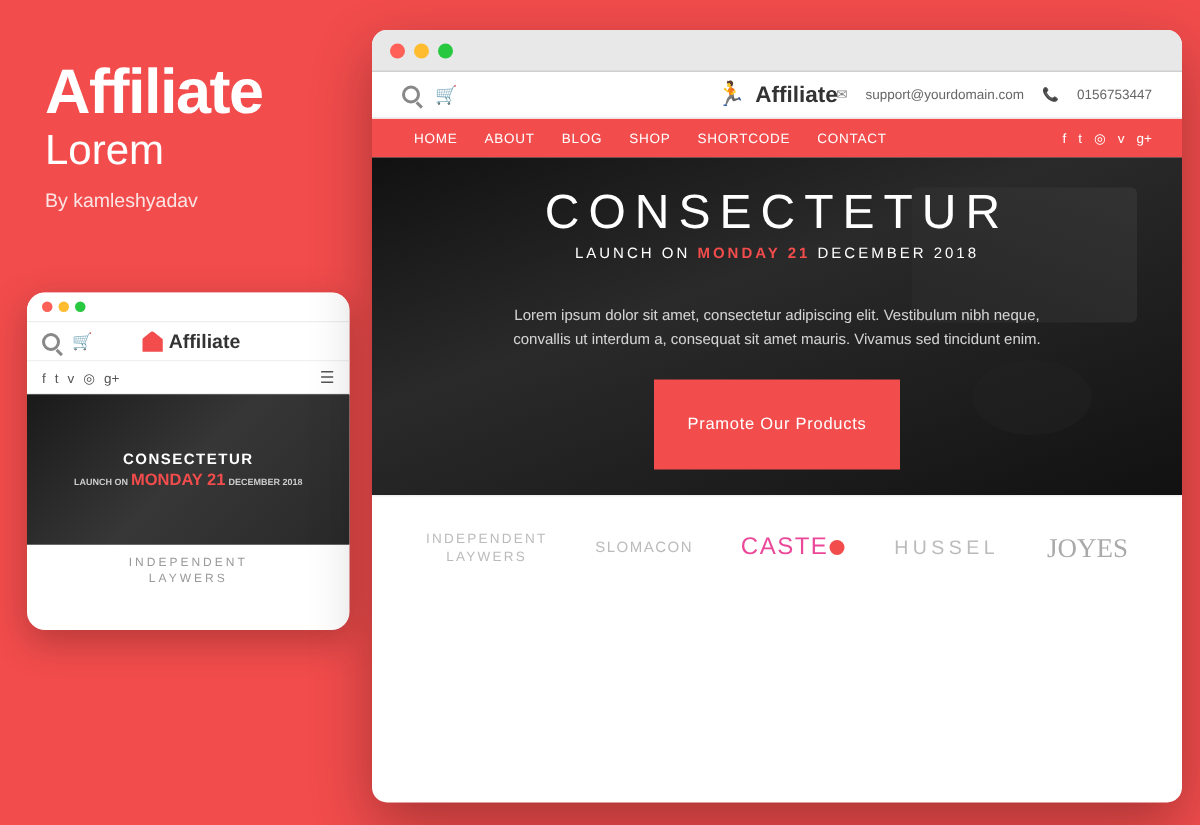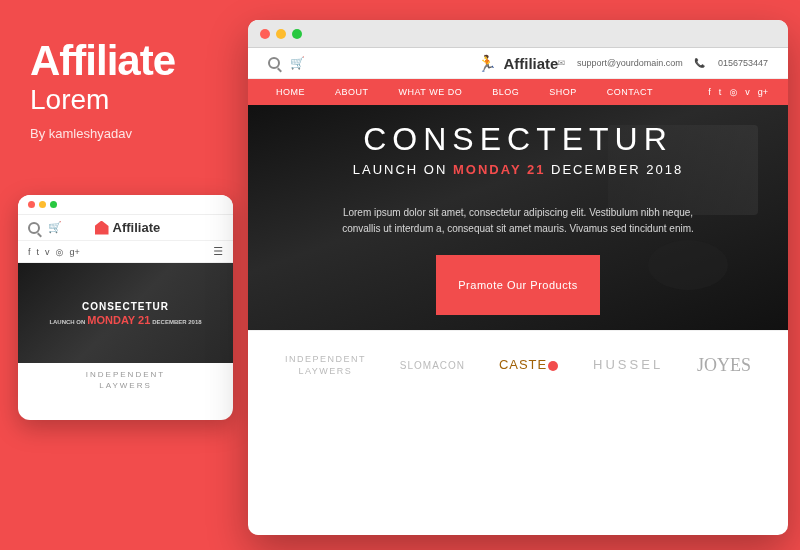--- a/index.html
+++ b/index.html
@@ -267,21 +267,21 @@
     .main-nav {
       background: #f24c4c;
       display: flex;
       align-items: center;
       justify-content: space-between;
       padding: 0 20px;
     }
 
     .main-nav-links {
       display: flex;
-      gap: 14px;
+      gap: 2px;
     }
 
     .main-nav-link {
       font-size: 9px;
       color: #fff;
       text-transform: uppercase;
       padding: 8px 8px;
       letter-spacing: 0.5px;
       cursor: pointer;
     }
@@ -325,21 +325,21 @@
 
     .hero-title {
       font-size: 32px;
       font-weight: 300;
       color: #fff;
       letter-spacing: 6px;
       text-transform: uppercase;
     }
 
     .hero-subtitle {
-      font-size: 13px;
+      font-size: 10px;
       color: #fff;
       letter-spacing: 2px;
       text-transform: uppercase;
       margin-top: 4px;
     }
 
     .hero-subtitle .highlight {
       color: #f24c4c;
       font-weight: 700;
     }
@@ -520,23 +520,23 @@
       <span style="font-size:9px;color:#666;">support@yourdomain.com</span>
       <span style="font-size:9px;color:#666;">📞</span>
       <span style="font-size:9px;color:#666;">0156753447</span>
     </div>
   </div>
 
   <div class="main-nav">
     <div class="main-nav-links">
       <span class="main-nav-link">HOME</span>
       <span class="main-nav-link">ABOUT</span>
-      <span class="main-nav-link">WHAT WE DO</span>
       <span class="main-nav-link">BLOG</span>
       <span class="main-nav-link">SHOP</span>
+      <span class="main-nav-link">SHORTCODE</span>
       <span class="main-nav-link">CONTACT</span>
     </div>
     <div class="main-nav-social">
       <span class="nav-social-icon">f</span>
       <span class="nav-social-icon">t</span>
       <span class="nav-social-icon">◎</span>
       <span class="nav-social-icon">v</span>
       <span class="nav-social-icon">g+</span>
     </div>
   </div>
@@ -556,19 +556,19 @@
         <span>DECEMBER 2018</span>
       </div>
       <div class="hero-desc">Lorem ipsum dolor sit amet, consectetur adipiscing elit. Vestibulum nibh neque, convallis ut interdum a, consequat sit amet mauris. Vivamus sed tincidunt enim.</div>
       <button class="hero-btn">Pramote Our Products</button>
     </div>
   </div>
 
   <div class="partners-section">
     <div class="partner-logo" style="font-size:9px;color:#bbb;letter-spacing:1.5px;">INDEPENDENT<br>LAYWERS</div>
     <div class="partner-logo" style="font-size:10px;color:#bbb;letter-spacing:1px;">SLOMACON</div>
-    <div class="partner-logo" style="font-size:13px;color:#a16207;letter-spacing:1px;">
+    <div class="partner-logo" style="font-size:16px;color:#ec4899;letter-spacing:1px;">
       CASTE<span class="dot-accent"></span>
     </div>
     <div class="partner-logo" style="font-size:13px;color:#bbb;letter-spacing:3px;">HUSSEL</div>
     <div class="partner-logo script">Joyes</div>
   </div>
 </div>
 
 </body></html>

